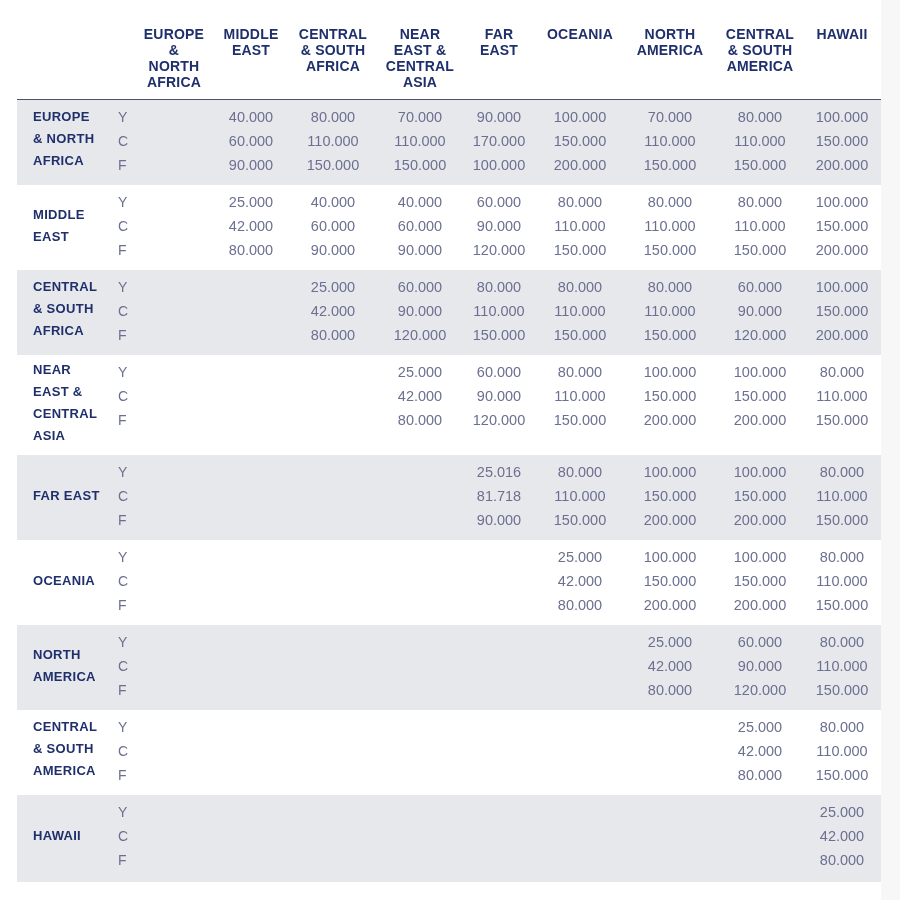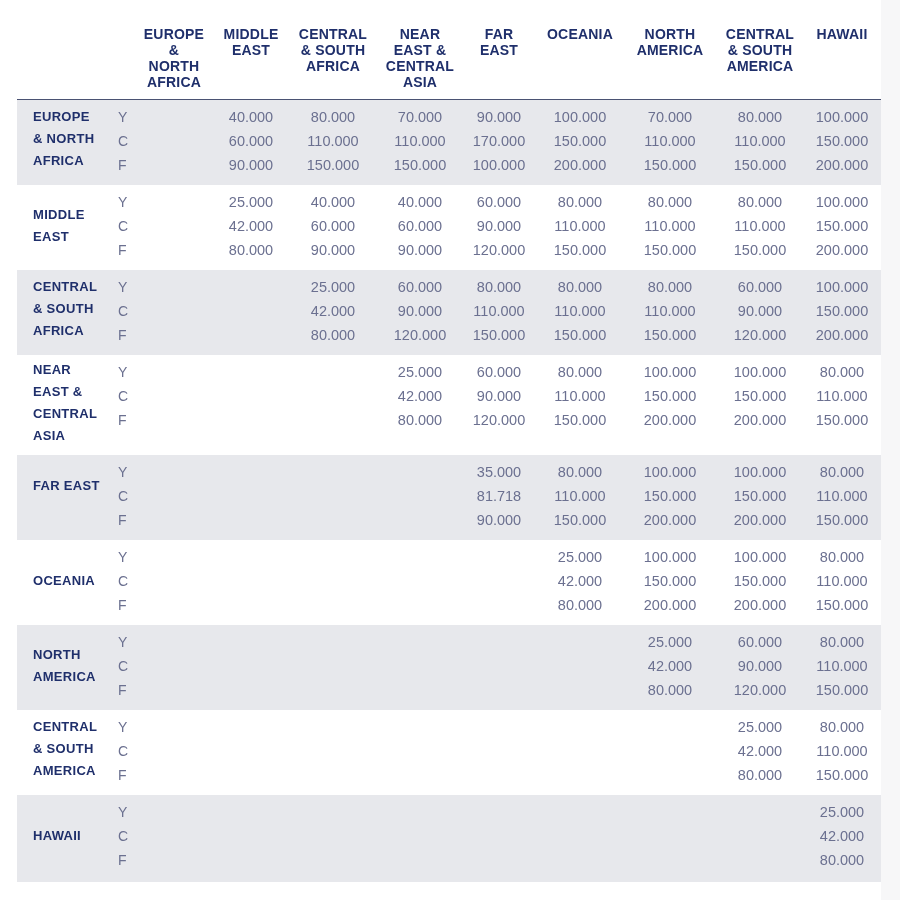--- a/index.html
+++ b/index.html
@@ -278,21 +278,21 @@
         <div>150.000</div>
         <div>200.000</div>
       </div>
       <div class="cell" style="left: 785px; top: 5px;">
         <div>80.000</div>
         <div>110.000</div>
         <div>150.000</div>
       </div>
     </div>
     <div class="row shaded" style="top: 455px; height: 85px;">
-      <div class="region" style="top: 20px;">
+      <div class="region" style="top: 30px;">
         <div>FAR EAST</div>
       </div>
       <div class="classes" style="top: 5px;">
         <div>Y</div>
         <div>C</div>
         <div>F</div>
       </div>
       <div class="cell" style="left: 117px; top: 5px;">
         <div>&nbsp;</div>
         <div>&nbsp;</div>
@@ -307,21 +307,21 @@
         <div>&nbsp;</div>
         <div>&nbsp;</div>
         <div>&nbsp;</div>
       </div>
       <div class="cell" style="left: 363px; top: 5px;">
         <div>&nbsp;</div>
         <div>&nbsp;</div>
         <div>&nbsp;</div>
       </div>
       <div class="cell" style="left: 442px; top: 5px;">
-        <div>35.000</div>
+        <div>25.016</div>
         <div>81.718</div>
         <div>90.000</div>
       </div>
       <div class="cell" style="left: 523px; top: 5px;">
         <div>80.000</div>
         <div>110.000</div>
         <div>150.000</div>
       </div>
       <div class="cell" style="left: 613px; top: 5px;">
         <div>100.000</div>

